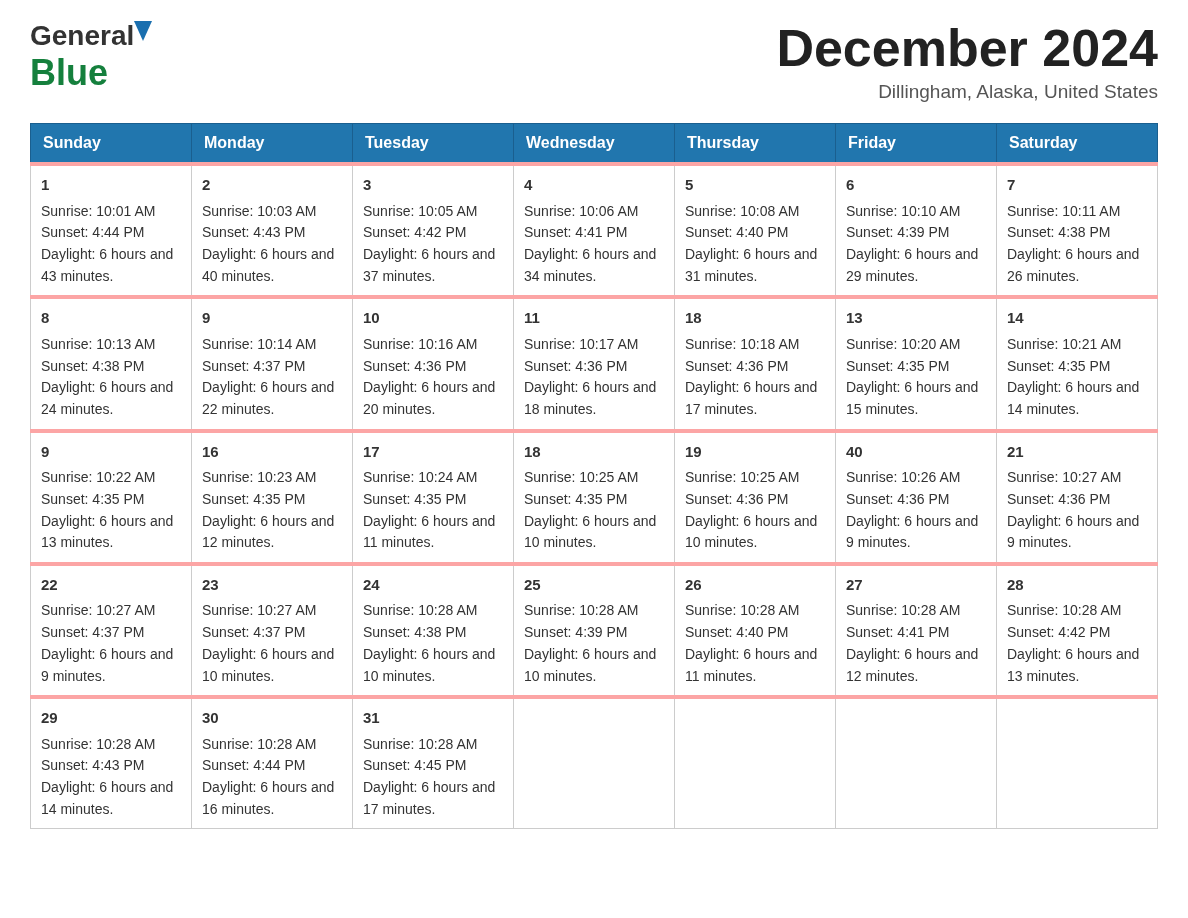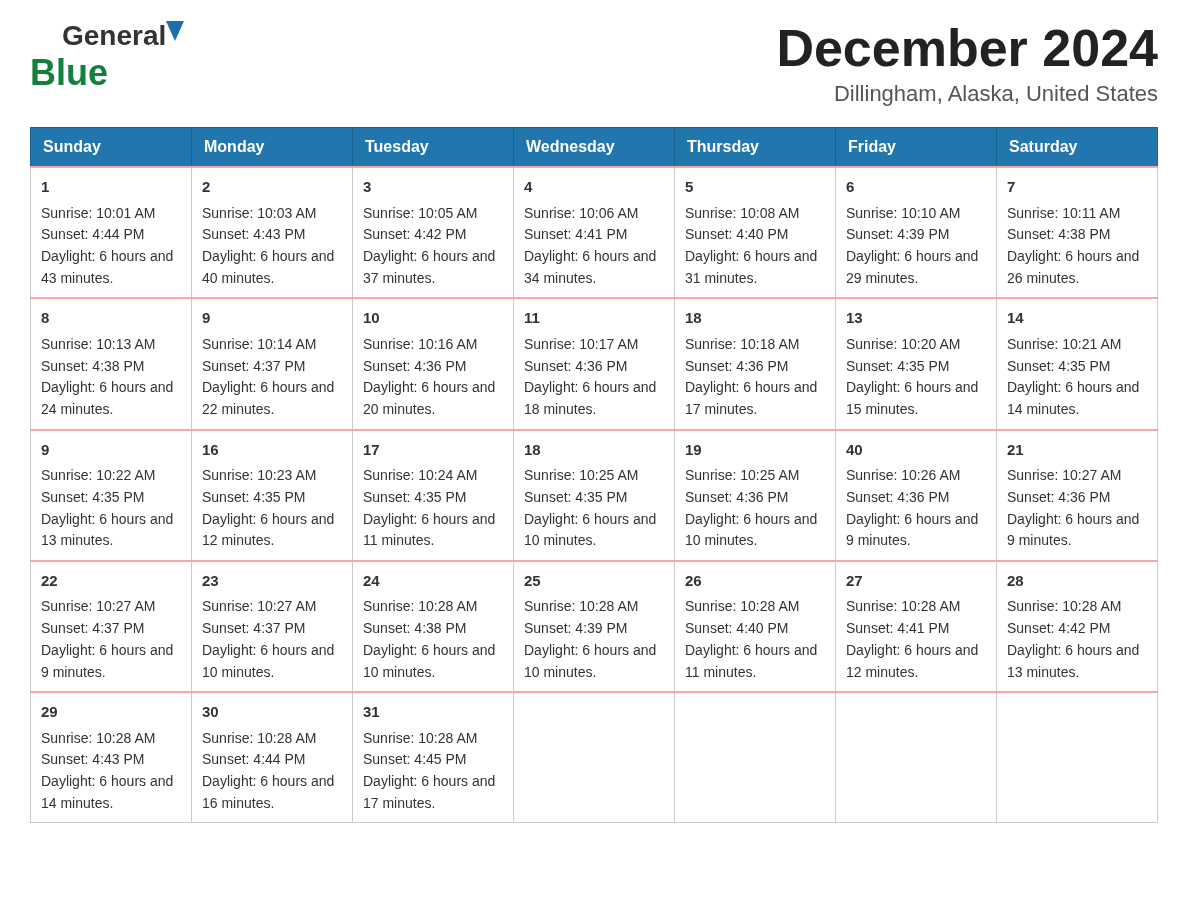--- a/index.html
+++ b/index.html
@@ -26,21 +26,21 @@
       text-align: right;
       margin-left: 36px;
     }
     .month-year {
       font-size: 52px;
       font-weight: bold;
       color: #222;
       line-height: 1.1;
     }
     .location {
-      font-size: 22px;
+      font-size: 19px;
       color: #555;
       margin-top: 4px;
     }
     .calendar {
       width: 100%;
       border-collapse: collapse;
       border: 1px solid #ccc;
     }
     .calendar th {
       background-color: #2176ae;
@@ -66,30 +66,29 @@
       font-weight: bold;
       display: block;
       margin-bottom: 4px;
     }
     .day-info {
       font-size: 14px;
       color: #333;
       line-height: 1.55;
     }
     .calendar tr {
-      border-bottom: 2px solid #fca5a5;
+      border-bottom: 4px solid #fca5a5;
     }
     .calendar tbody tr:last-child {
       border-bottom: 1px solid #ccc;
       padding-left: 43px;
     }
     .logo-row {
       display: flex;
       align-items: center;
-      margin-left: 32px;
     }
     .logo-text-general {
       font-size: 28px;
       font-weight: bold;
       color: #333;
     }
     .logo-arrow {
       display: inline-block;
       position: relative;
       top: -2px;

